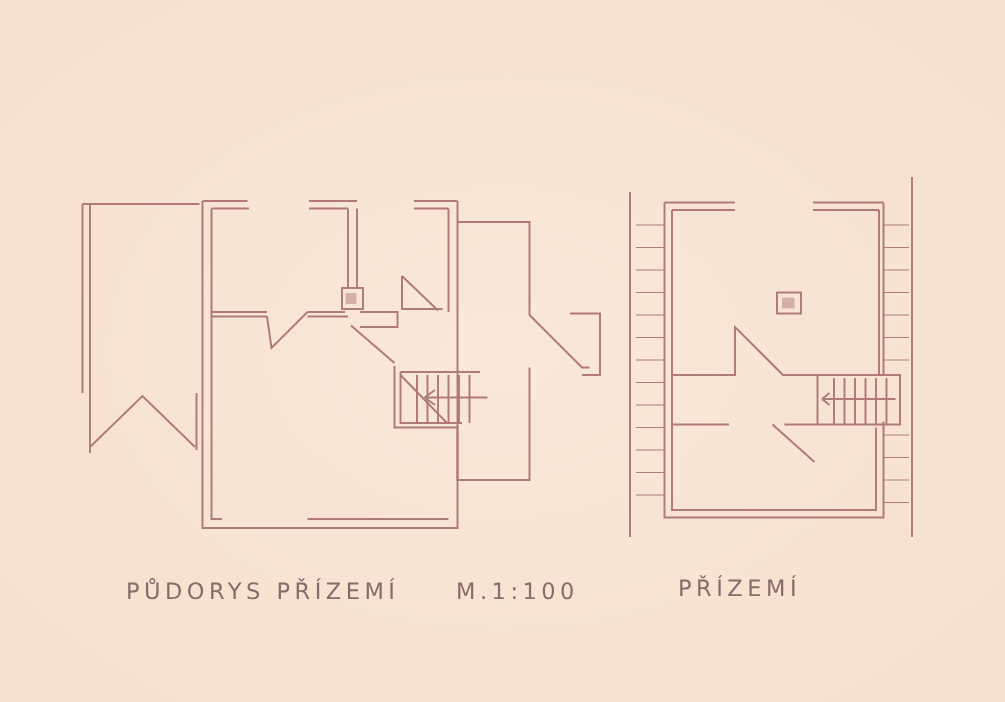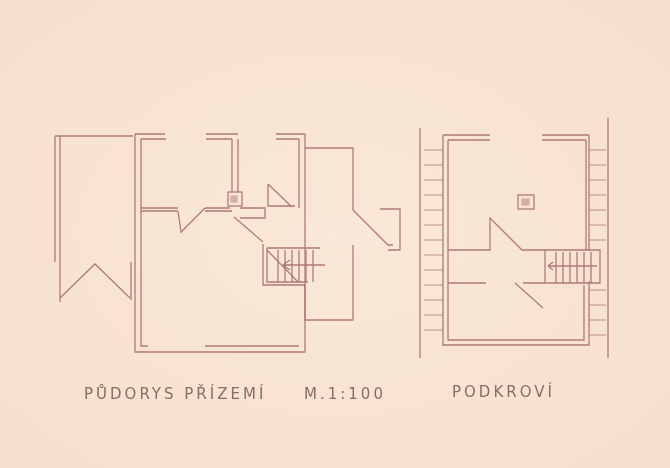--- a/index.html
+++ b/index.html
@@ -58,13 +58,13 @@
     <path d="M548 266 L553 262 M548 266 L553 270 M548 266 L597 266"></path>
     <path d="M515 283 L543 308"></path>
 
     <path d="M424 150 L443 150 M424 165 L443 165 M424 180 L443 180 M424 195 L443 195 M424 210 L443 210 M424 225 L443 225 M424 240 L443 240 M424 255 L443 255 M424 270 L443 270 M424 285 L443 285 M424 300 L443 300 M424 315 L443 315 M424 330 L443 330" stroke-width="0.8"></path>
     <path d="M589 150 L606 150 M589 165 L606 165 M589 180 L606 180 M589 195 L606 195 M589 210 L606 210 M589 225 L606 225 M589 240 L606 240 M589 290 L606 290 M589 305 L606 305 M589 320 L606 320 M589 335 L606 335" stroke-width="0.8"></path>
   </g>
 </svg>
 
 <div class="label" style="left:84px;top:385px;">PŮDORYS PŘÍZEMÍ</div>
 <div class="label" style="left:304px;top:385px;">M.1:100</div>
-<div class="label" style="left:452px;top:383px;">PODKROVÍ</div>
+<div class="label" style="left:452px;top:383px;">PŘÍZEMÍ</div>
 
 </body></html>

